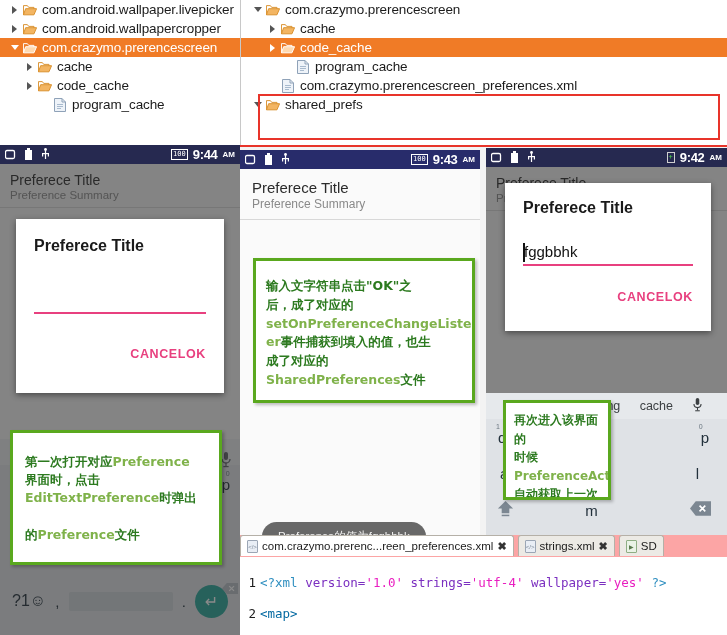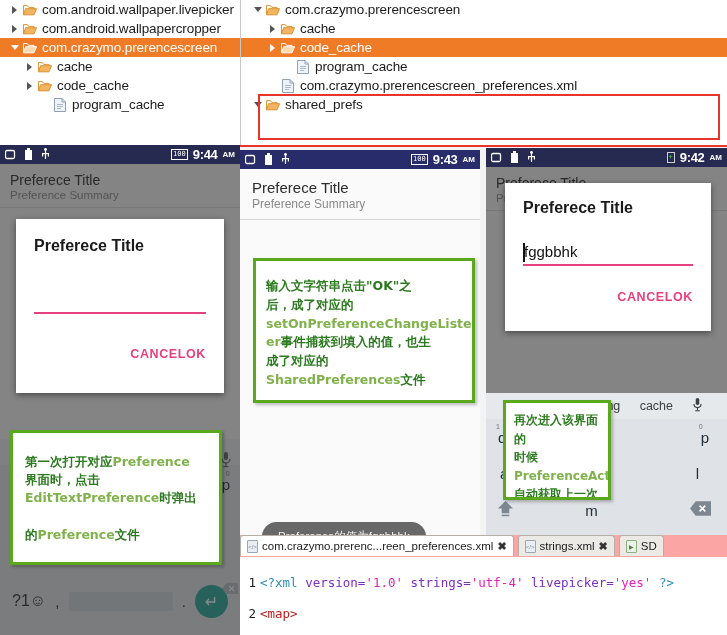--- a/index.html
+++ b/index.html
@@ -142,21 +142,21 @@
   .tab-x { font-size: 11px; font-weight: bold; color: #333; }
   .code {
     font-family: "DejaVu Sans Mono", monospace;
     font-size: 12.5px;
     line-height: 15.5px;
     padding-top: 2px;
     white-space: pre;
   }
   .ln { color: #1b1b1b; display: inline-block; width: 16px; text-align: right; margin-right: 4px; }
   .c-tag { color: #2f8fc0; }
-  .c-tag2 { color: #b91c1c; }
+  .c-tag2 { color: #0369a1; }
   .c-attr { color: #7b2fc0; }
   .c-str { color: #e91ec0; }
   .redline-top { position: absolute; left: 0; top: 0; height: 2px; background: #e8342a; }
 </style>
 </head>
 <body>
 
 <div id="root">
 
   <div class="tree-panel" id="tree-left">
@@ -568,20 +568,20 @@
         <span>strings.xml</span>
         <span class="tab-x">✖</span>
       </div>
       <div class="ed-tab" style="margin-left:4px;">
         <span class="tab-ico grn">▶</span>
         <span>SD</span>
       </div>
     </div>
 
     <div class="code">
-<div><span class="ln">1</span><span class="c-tag">&lt;?xml</span><span class="c-attr"> version=</span><span class="c-str">'1.0'</span><span class="c-attr"> strings=</span><span class="c-str">'utf-4'</span><span class="c-attr"> livepicker=</span><span class="c-str">'yes'</span><span class="c-tag"> ?&gt;</span></div>
+<div><span class="ln">1</span><span class="c-tag">&lt;?xml</span><span class="c-attr"> version=</span><span class="c-str">'1.0'</span><span class="c-attr"> strings=</span><span class="c-str">'utf-4'</span><span class="c-attr"> wallpaper=</span><span class="c-str">'yes'</span><span class="c-tag"> ?&gt;</span></div>
 <div><span class="ln">2</span><span class="c-tag2">&lt;map&gt;</span></div>
 
 
     </div>
   </div>
 
 </div>
 
 </body></html>

